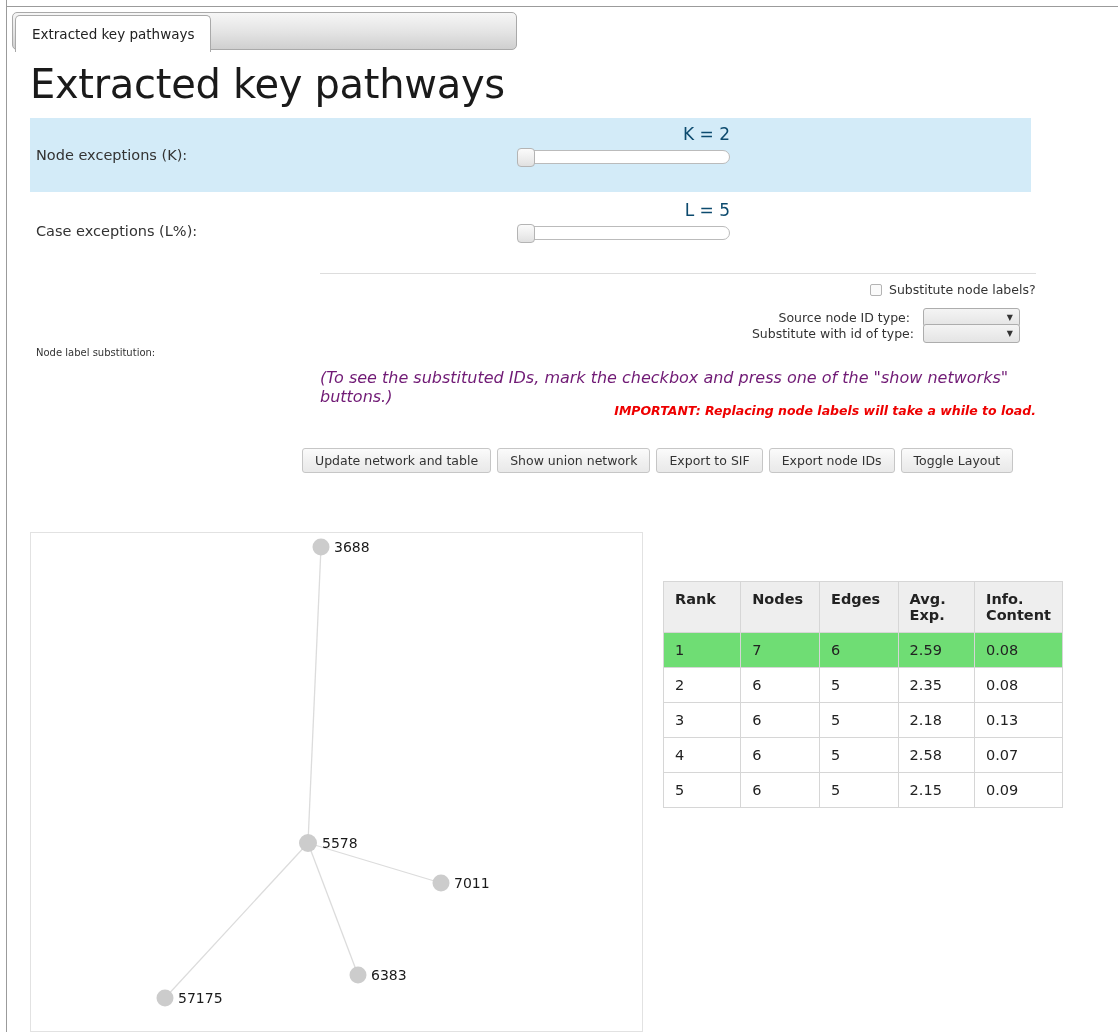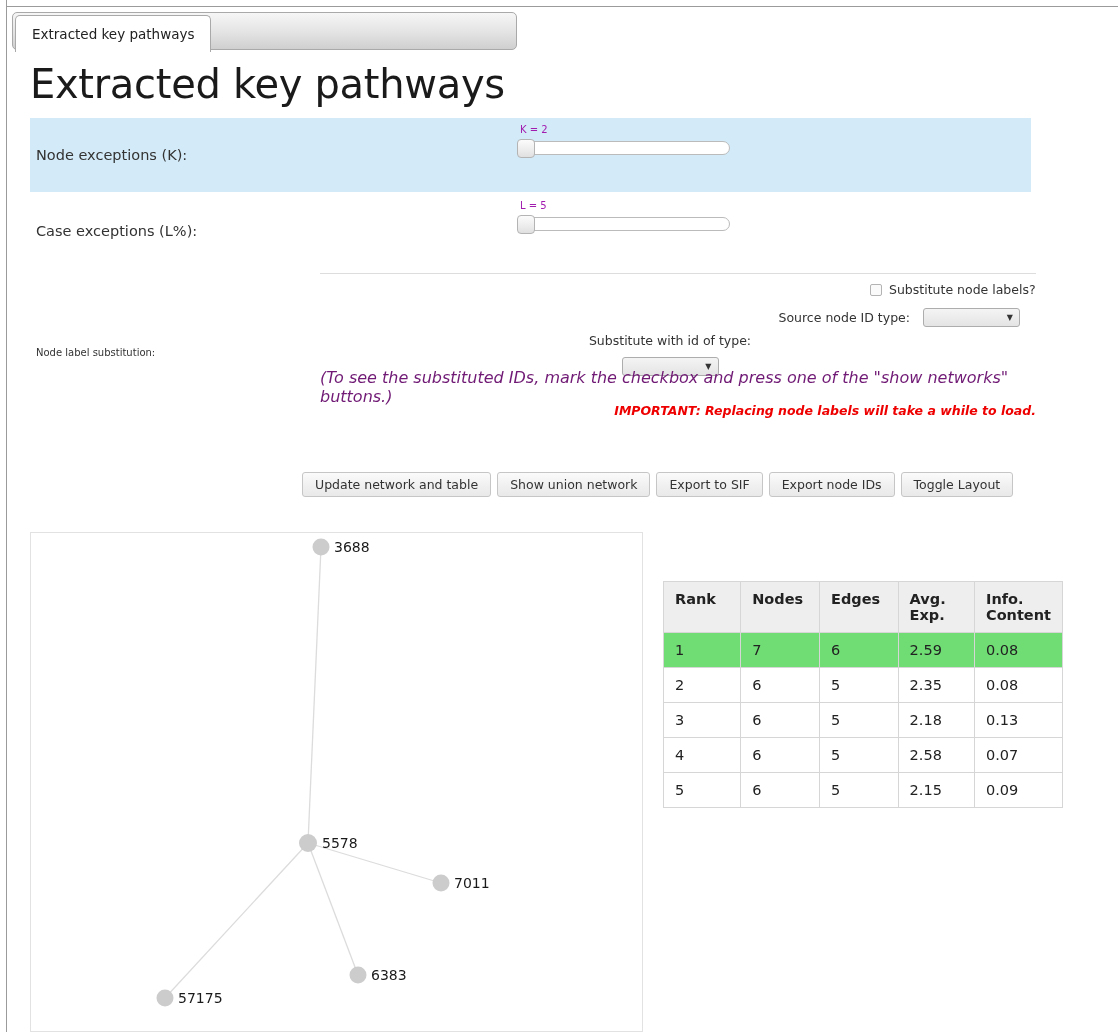--- a/index.html
+++ b/index.html
@@ -79,24 +79,25 @@
   }
   .param-row.highlight { background: #d3ebf8; }
   .param-label {
     position: absolute;
     left: 6px;
     font-size: 14.5px;
     color: #333;
   }
   .slider-wrap { position: absolute; }
   .slider-value {
-    font-size: 10px;
-    color: #a21caf;
+    font-size: 17px;
+    color: #0c4a6e;
     margin-bottom: 6px;
     display: block;
+    text-align: right;
   }
   .slider-track {
     position: relative;
     width: 210px;
     height: 14px;
     background: #ffffff;
     border: 1px solid #bbbbbb;
     border-radius: 7px;
     box-sizing: border-box;
   }
@@ -183,21 +184,21 @@
     text-align: right;
     font-size: 12.5px;
     font-style: italic;
     font-weight: bold;
     color: #ee0000;
   }
   
   .btn-row {
     position: absolute;
     left: 302px;
-    top: 472px;
+    top: 448px;
     display: flex;
     gap: 6px;
   }
   .btn {
     height: 25px;
     padding: 0 12px;
     display: flex;
     align-items: center;
     justify-content: center;
     font-size: 12.5px;
@@ -306,21 +307,21 @@
     <span class="chk-text">Substitute node labels?</span>
   </div>
 
   <div class="sel-row" style="top:308px;gap:13px;">
     <span class="sel-label">Source node ID type:</span>
     <span class="sel-box">
       <span class="sel-arrow">▼</span>
     </span>
   </div>
 
-  <div class="sel-row" style="top:333px;flex-direction:column;">
+  <div class="sel-row" style="top:324px;">
     <span class="sel-label">Substitute with id of type:</span>
     <span class="sel-box">
       <span class="sel-arrow">▼</span>
     </span>
   </div>
 
   <div class="note-italic">(To see the substituted IDs, mark the checkbox and press one of the "show networks" buttons.)</div>
   <div class="note-important">IMPORTANT: Replacing node labels will take a while to load.</div>
 
   <div class="btn-row">

